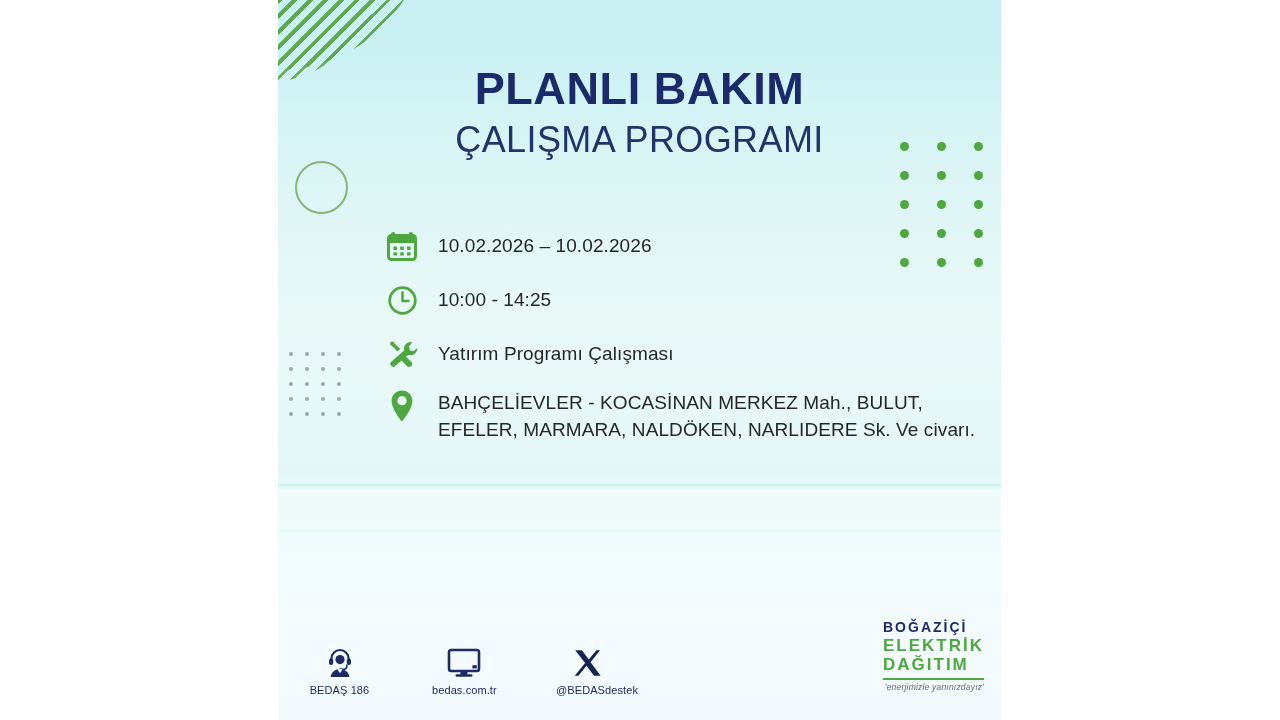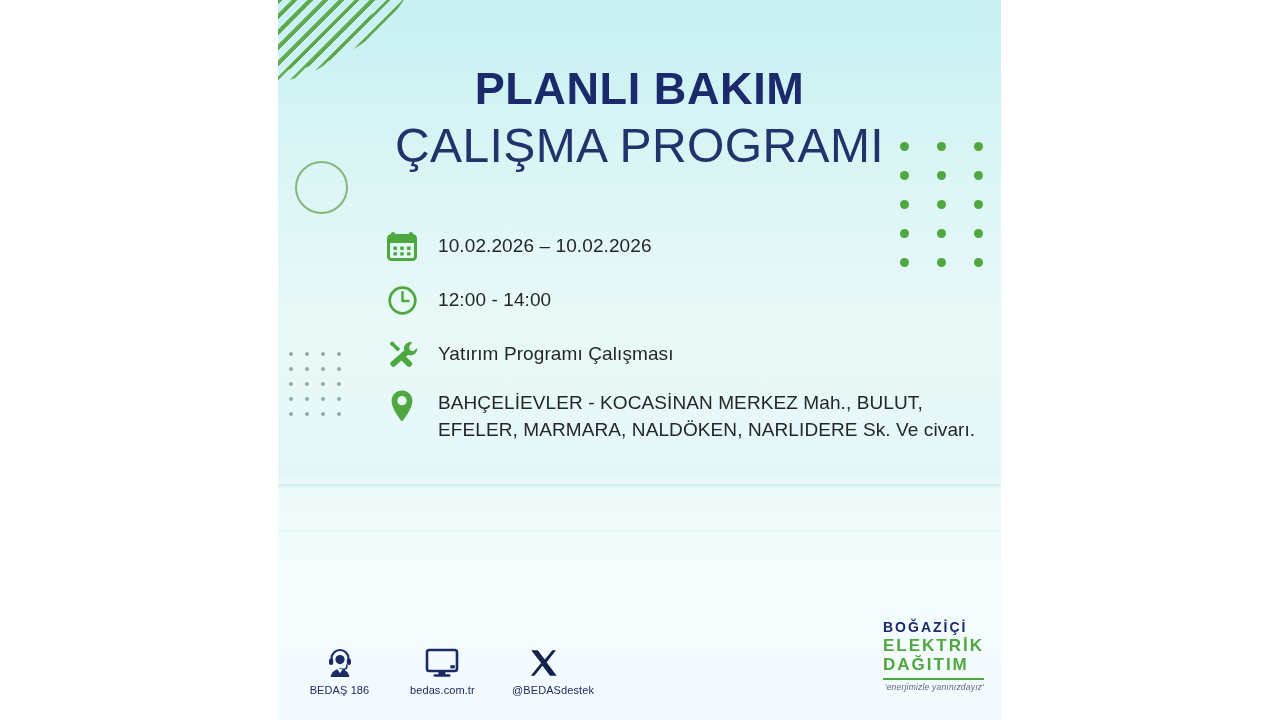--- a/index.html
+++ b/index.html
@@ -81,21 +81,21 @@
 
   
   .header { position:absolute; left:0; right:0; top:65px; text-align:center; }
   .title {
     font-size:45px; font-weight:bold; letter-spacing:.6px;
     color:#1b2a6b; line-height:1.05;
     font-family:"Liberation Sans", sans-serif;
   }
   .subtitle {
     margin-top:8px;
-    font-size:48px; font-weight:normal; letter-spacing:.4px;
+    font-size:36px; font-weight:normal; letter-spacing:.4px;
     color:#20336a; line-height:1.1;
   }
 
   
   .info { position:absolute; left:104px; top:226px; width:600px; }
   .row { display:flex; align-items:flex-start; margin-bottom:8px; }
   .row .ic {
     width:40px; min-width:40px; height:40px;
     display:flex; align-items:center; justify-content:center;
     margin-right:16px;
@@ -104,21 +104,21 @@
     font-size:19px; color:#24262b; line-height:1.42;
     padding-top:7px; letter-spacing:.1px;
   }
   .row.date   { margin-bottom:14px; }
   .row.time   { margin-bottom:14px; }
   .row.kind   { margin-bottom:12px; }
   .row.place .txt { padding-top:4px; }
 
   
   .footer { position:absolute; left:0; right:0; bottom:16px; height:80px; }
-  .contacts { position:absolute; left:30px; bottom:8px; display:flex; gap:39px; }
+  .contacts { position:absolute; left:30px; bottom:8px; display:flex; gap:61px; }
   .contact { width:63px; text-align:center; }
   .contact .cic { height:40px; display:flex; align-items:flex-end; justify-content:center; }
   .contact .clb { margin-top:6px; font-size:11px; color:#1d2a63; white-space:nowrap; letter-spacing:.1px; }
 
   .logo { position:absolute; right:17px; bottom:12px; text-align:left; }
   .logo .l1 { font-size:14px; font-weight:bold; letter-spacing:2.0px; color:#1b2a6b; line-height:1.16; }
   .logo .l2, .logo .l3 { font-size:17px; font-weight:bold; letter-spacing:2.0px; color:#4fa83f; line-height:1.16; }
   .logo .rule { height:2px; background:#4fa83f; margin:3px 0 2px 0; width:100%; }
   .logo .tag { font-size:8.5px; font-style:italic; color:#5a6a80; letter-spacing:.2px; text-align:right; }
 </style>
@@ -202,21 +202,21 @@
       <div class="txt">10.02.2026 – 10.02.2026</div>
     </div>
 
     <div class="row time">
       <div class="ic">
         <svg width="31" height="31" viewBox="0 0 32 32">
           <circle cx="16" cy="16" r="13.2" fill="none" stroke="#4fa83f" stroke-width="2.8"></circle>
           <path d="M16 7.6 V16.4 H22.2" fill="none" stroke="#4fa83f" stroke-width="2.6" stroke-linecap="round" stroke-linejoin="round"></path>
         </svg>
       </div>
-      <div class="txt">12:00 - 14:00</div>
+      <div class="txt">10:00 - 14:25</div>
     </div>
 
     <div class="row kind">
       <div class="ic">
         <svg width="33" height="33" viewBox="0 0 32 32">
           <g fill="#4fa83f">
             <path d="M24.6 3.4a6.6 6.6 0 0 0-7.3 8.6L5.6 23.7a2.6 2.6 0 0 0 0 3.7l.3.3a2.6 2.6 0 0 0 3.7 0L21.3 16a6.6 6.6 0 0 0 8.5-7.4l-3.6 3.6-3.4-.9-.9-3.4z" transform="rotate(4 16 16)"></path>
             <path d="M7.2 4.6 5 6.8l6.2 6.2 2.6-2.6z"></path>
             <circle cx="6" cy="5.6" r="2.1" fill="#4fa83f"></circle>
             <path d="M15.6 14.4 24.4 23a2.9 2.9 0 1 1-4.1 4.1l-8.6-8.6z"></path>

